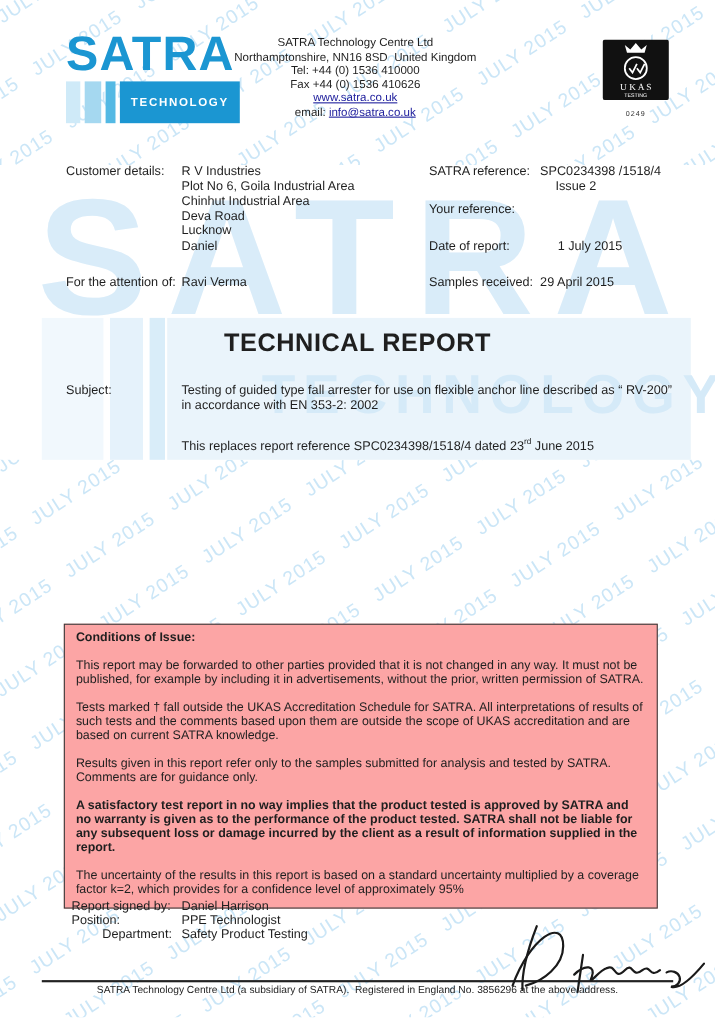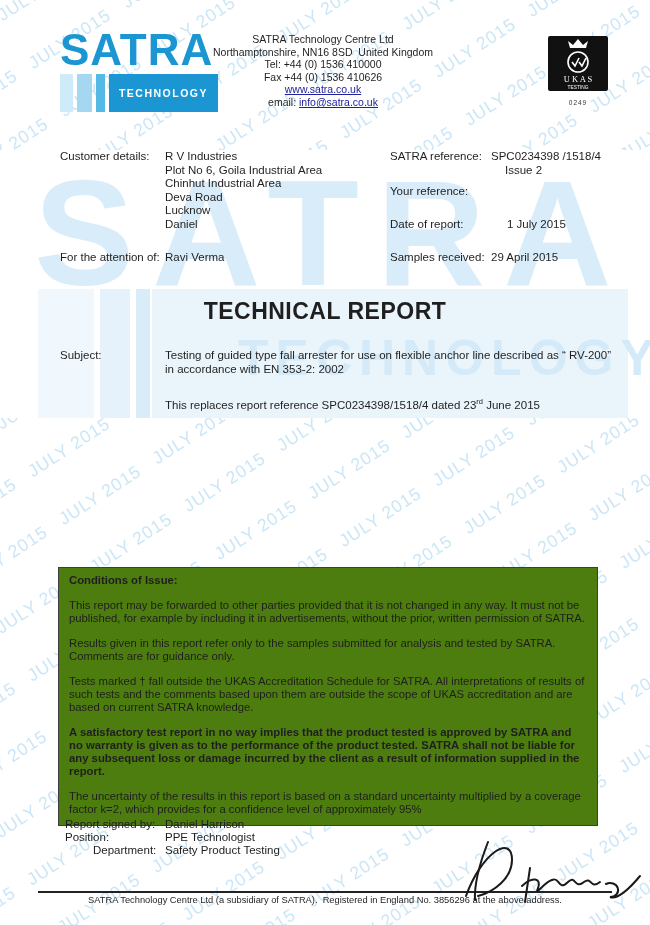--- a/index.html
+++ b/index.html
@@ -46,21 +46,21 @@
   .ukas-num{font-size:6.5px; color:#333; margin-top:1px; letter-spacing:1px;}
   
   .abs{position:absolute; z-index:2;}
   .body-txt{font-size:11.5px; line-height:13.5px;}
   .label{font-size:11.5px; line-height:13.5px;}
   
   .title{position:absolute; left:0; top:298px; width:650px; text-align:center;
     font-size:23px; font-weight:bold; letter-spacing:0.5px; z-index:2;}
   
   .cond{position:absolute; left:58px; top:567px; width:518px; z-index:2;
-    background:#4d7c0f; border:1px solid #3c3c3c; padding:6px 10px 9px 10px;
+    background:#fca5a5; border:1px solid #3c3c3c; padding:6px 10px 9px 10px;
     font-size:11.3px; line-height:13px;}
   .cond p{margin:0 0 12px 0;}
   .cond p:last-child{margin-bottom:0;}
   .bold{font-weight:bold;}
   
   .rule{position:absolute; left:38px; top:891px; width:574px; border-top:2px solid #222; z-index:2;}
   .footer-txt{position:absolute; left:0; top:895px; width:650px; text-align:center;
     font-size:9.3px; color:#1f1f1f; z-index:2;}
   .page-num{position:absolute; left:0; top:871px; width:650px; text-align:center;
     font-size:11.5px; z-index:2;}
@@ -168,22 +168,22 @@
     <div>Testing of guided type fall arrester for use on flexible anchor line described as “ RV-200”</div>
     <div>in accordance with EN 353-2: 2002</div>
   </div>
   <div class="abs body-txt" style="left:165px; top:395px; width:470px;">
     <span>This replaces report reference SPC0234398/1518/4 dated 23</span><sup>rd</sup><span> June 2015</span>
   </div>
 
   <div class="cond">
     <p class="bold">Conditions of Issue:</p>
     <p>This report may be forwarded to other parties provided that it is not changed in any way.  It must not be published, for example by including it in advertisements, without the prior, written permission of SATRA.</p>
+    <p>Tests marked † fall outside the UKAS Accreditation Schedule for SATRA.  All interpretations of results of such tests and the comments based upon them are outside the scope of UKAS accreditation and are based on current SATRA knowledge.</p>
     <p>Results given in this report refer only to the samples submitted for analysis and tested by SATRA.  Comments are for guidance only.</p>
-    <p>Tests marked † fall outside the UKAS Accreditation Schedule for SATRA.  All interpretations of results of such tests and the comments based upon them are outside the scope of UKAS accreditation and are based on current SATRA knowledge.</p>
     <p class="bold">A satisfactory test report in no way implies that the product tested is approved by SATRA and no warranty is given as to the performance of the product tested.  SATRA shall not be liable for any subsequent loss or damage incurred by the client as a result of information supplied in the report.</p>
     <p>The uncertainty of the results in this report is based on a standard uncertainty multiplied by a coverage factor k=2, which provides for a confidence level of approximately 95%</p>
   </div>
 
   <div class="abs label" style="left:65px; top:818px;">Report signed by:</div>
   <div class="abs body-txt" style="left:165px; top:818px;">Daniel Harrison</div>
   <div class="abs label" style="left:65px; top:831px;">Position:</div>
   <div class="abs body-txt" style="left:165px; top:831px;">PPE Technologist</div>
   <div class="abs label" style="left:65px; top:844px;padding-left:28px;">Department:</div>
   <div class="abs body-txt" style="left:165px; top:844px;">Safety Product Testing</div>

